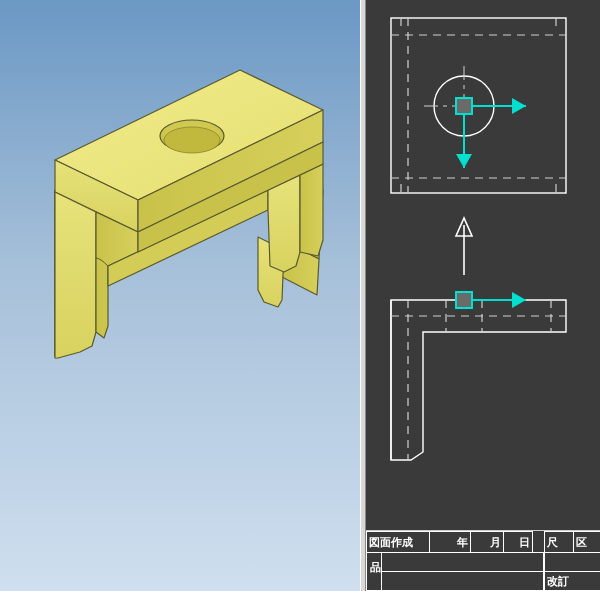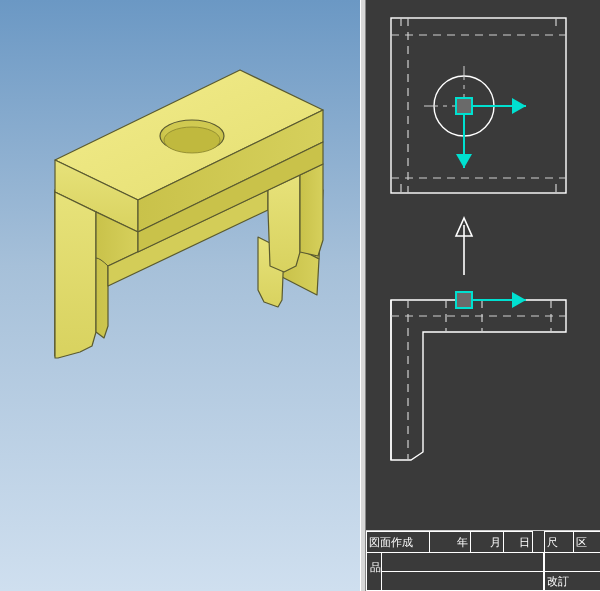--- a/index.html
+++ b/index.html
@@ -5,21 +5,21 @@
   html, body { margin: 0; padding: 0; width: 600px; height: 591px; overflow: hidden; font-family: "MS Gothic", "Meiryo", sans-serif; font-size: 11px; }
   .root { display: flex; width: 600px; height: 591px; background: #e6e6e6; }
   .viewport-3d {
     flex: 0 0 360px; height: 591px;
     background: linear-gradient(to bottom, #6b98c4 0%, #a6c0d9 45%, #cfdfef 100%);
     position: relative;
   }
   .viewport-3d svg { position: absolute; top: 0; left: 0; }
   .divider { flex: 0 0 4px; background: #d8d8d8; border-left: 1px solid #fff; border-right: 1px solid #888; }
   .viewport-2d {
-    flex: 1; height: 591px; background: #3a3a3a; position: relative; overflow: hidden;
+    flex: 1; height: 591px; background: #3a3a3a; position: relative; overflow: hidden; font-weight: bold;
   }
   .viewport-2d svg { position: absolute; top: 0; left: 0; }
   .titleblock {
     position: absolute; left: 0; bottom: 0; width: 100%; height: 60px;
     background: #3a3a3a;
   }
   .tb-row { position: absolute; border: 1px solid #ffffff; color: #ffffff; display:flex; align-items:center; padding-left:2px; box-sizing:border-box; white-space:nowrap; }
 </style>
 </head>
 <body>

